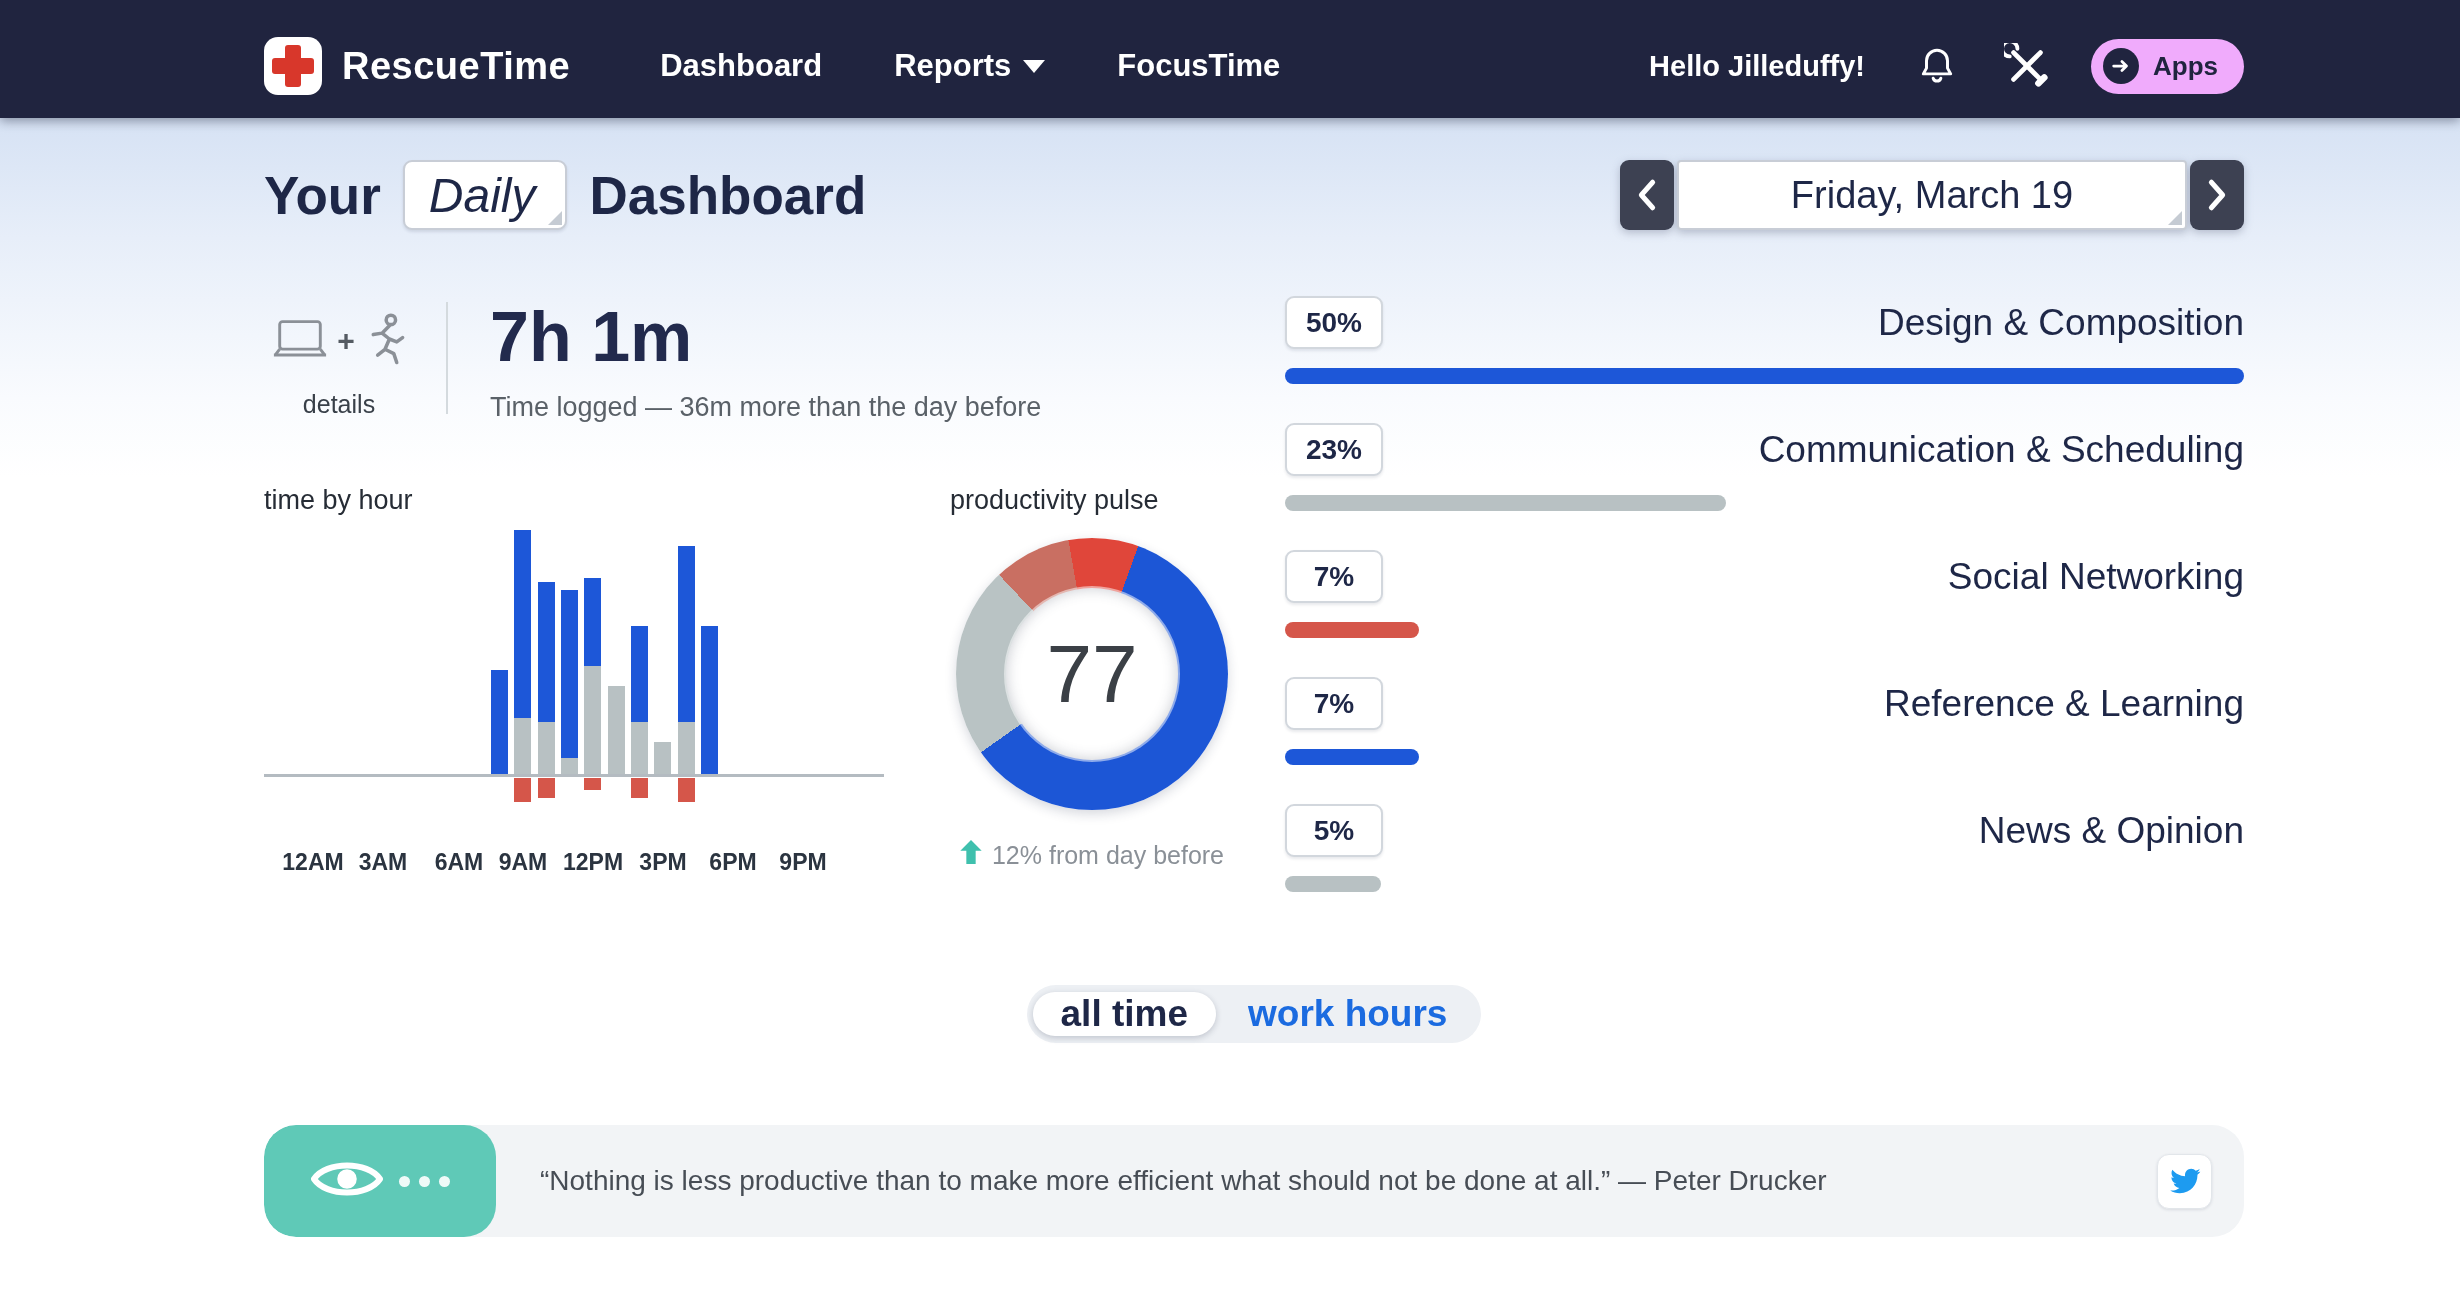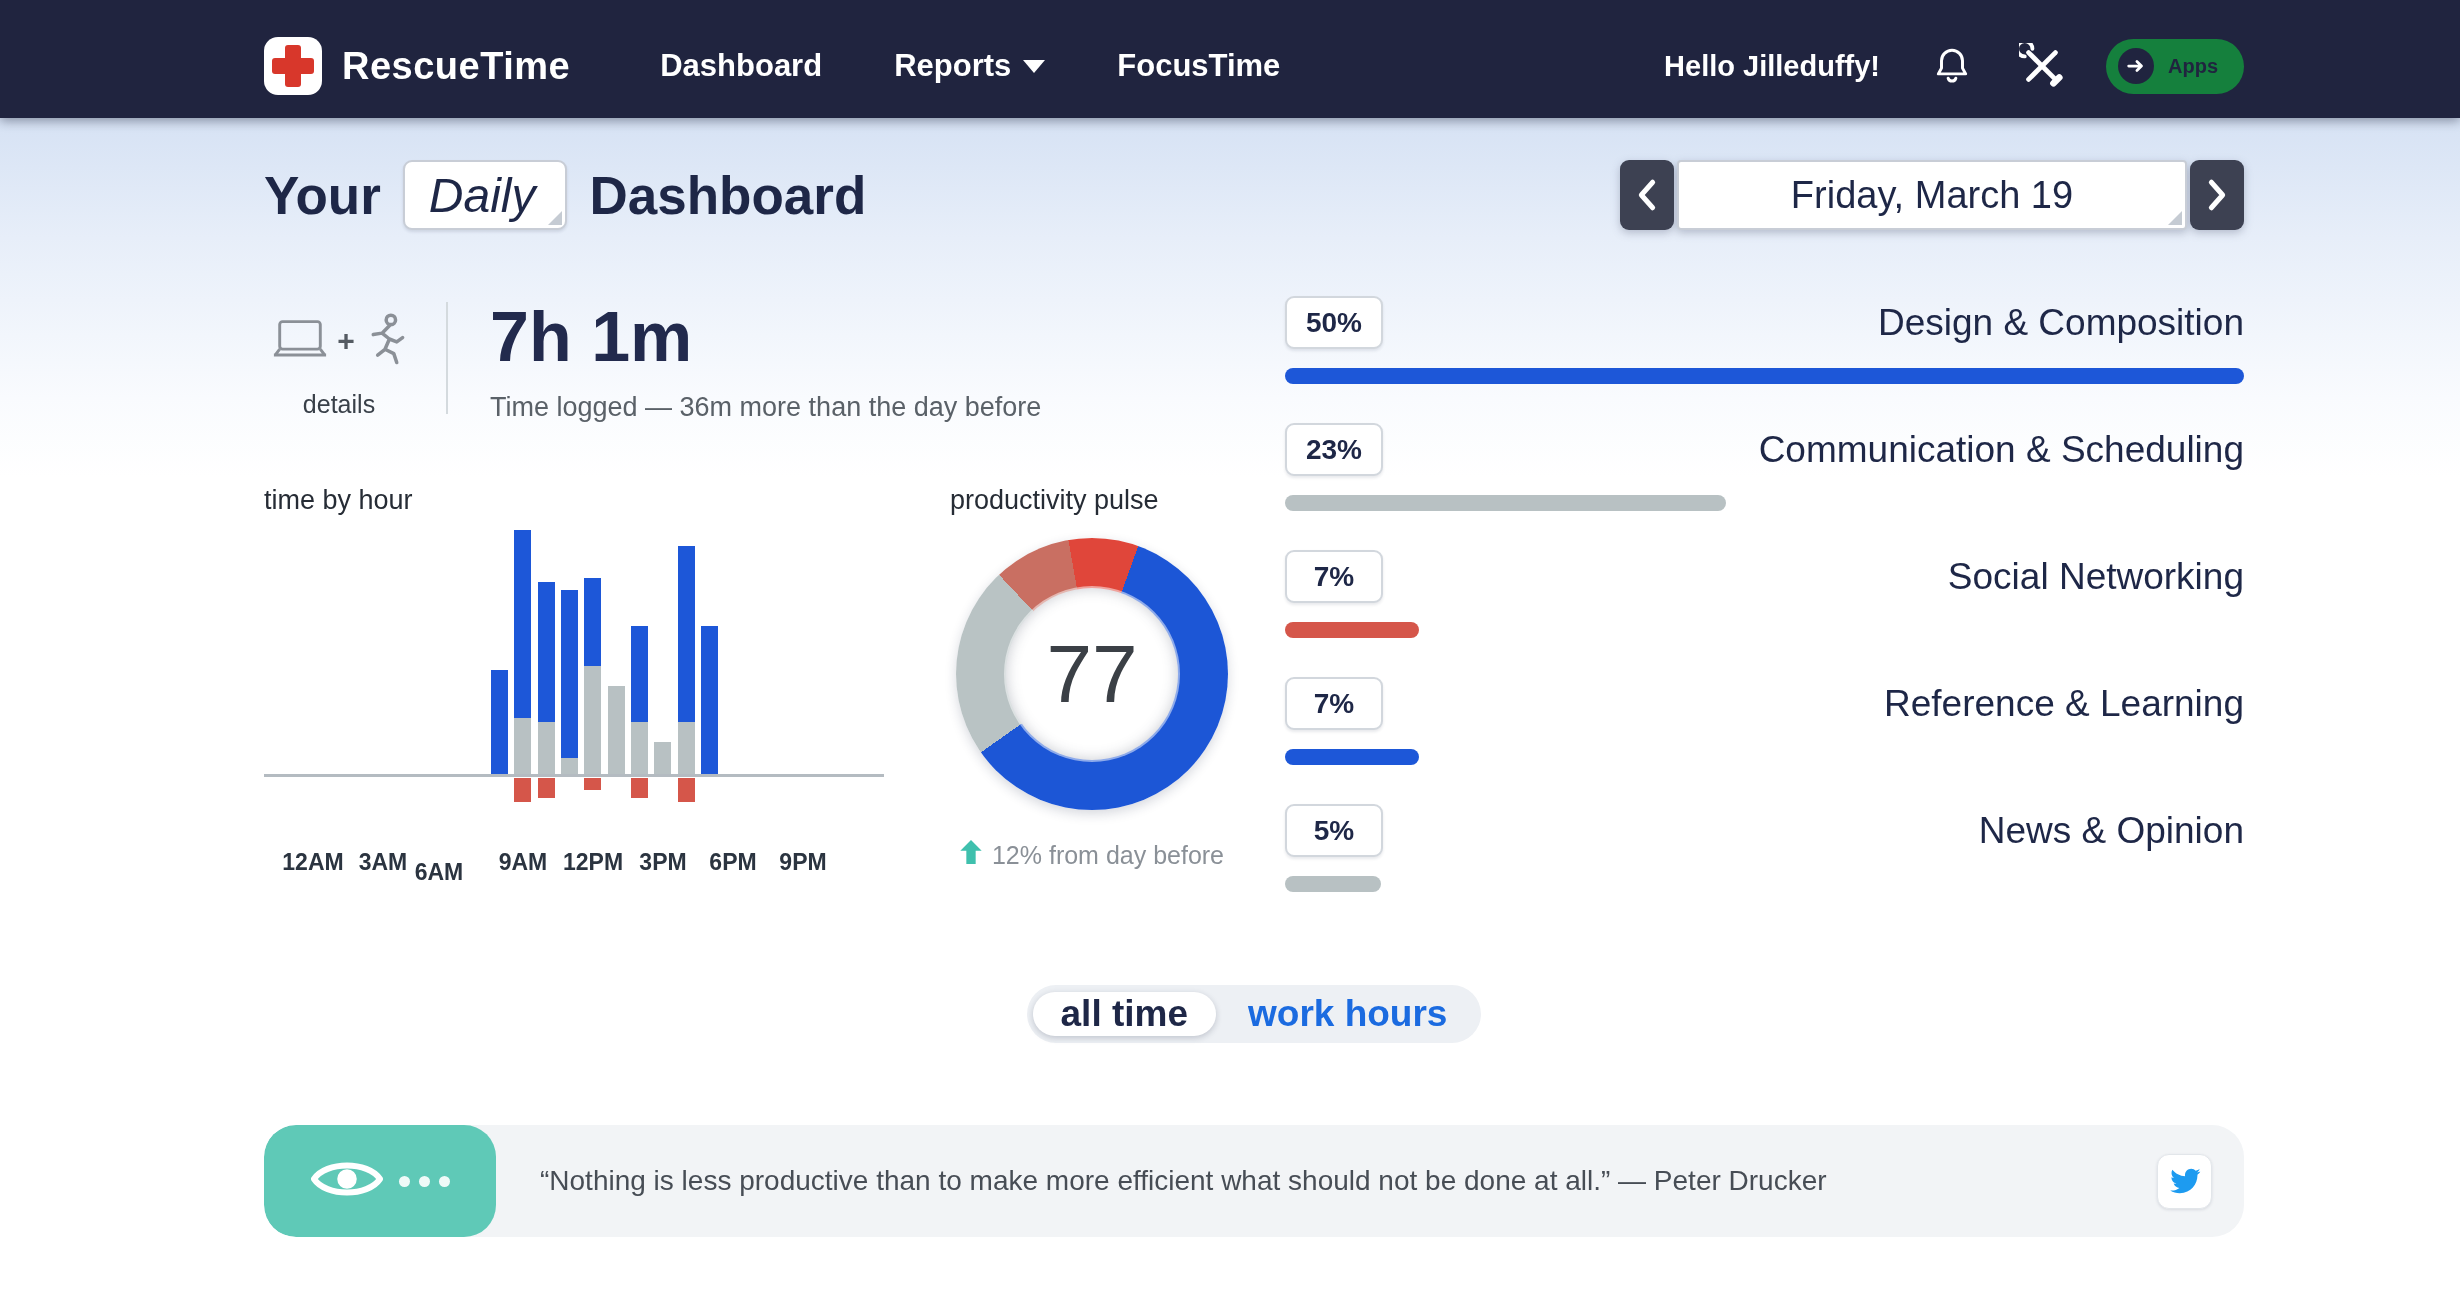--- a/index.html
+++ b/index.html
@@ -13,22 +13,22 @@
   .logo { width:58px; height:58px; background:#ffffff; border-radius:14px; position:relative; margin-right:20px; }
   .logo .cross-v { position:absolute; left:21px; top:8px; width:16px; height:42px; background:#d8372b; border-radius:3px; }
   .logo .cross-h { position:absolute; left:8px; top:21px; width:42px; height:16px; background:#d8372b; border-radius:3px; }
   .brand { color:#ffffff; font-size:38px; font-weight:700; letter-spacing:.5px; margin-right:90px; }
   .nav-links { display:flex; align-items:center; gap:72px; }
   .nav-links a { color:#ffffff; font-size:31px; font-weight:600; text-decoration:none; display:flex; align-items:center; gap:12px; cursor:pointer; }
   .caret-down { width:0; height:0; border-left:11px solid transparent; border-right:11px solid transparent; border-top:13px solid #ffffff; display:inline-block; }
   .nav-right { display:flex; align-items:center; gap:38px; }
   .greeting { color:#ffffff; font-size:29px; font-weight:600; margin-right:8px; }
   .icon-btn { display:inline-flex; align-items:center; justify-content:center; width:52px; height:52px; cursor:pointer; }
-  .apps-btn { display:flex; align-items:center; gap:14px; background:#15803d; border:none; border-radius:28px;
-              height:55px; padding:0 26px 0 12px; font-family:inherit; font-size:20px; font-weight:700; color:#20243f; cursor:pointer; }
+  .apps-btn { display:flex; align-items:center; gap:14px; background:#f0abfc; border:none; border-radius:28px;
+              height:55px; padding:0 26px 0 12px; font-family:inherit; font-size:26px; font-weight:700; color:#20243f; cursor:pointer; }
   .apps-circle { width:36px; height:36px; border-radius:50%; background:#20243f; display:inline-flex; align-items:center; justify-content:center; }
 
   
   .content { height:1176px; background:linear-gradient(180deg,#d6e2f4 0px,#e7eef9 120px,#f9fbfe 280px,#ffffff 360px);
              padding:0 216px 0 264px; }
 
   .title-row { padding-top:42px; display:flex; align-items:center; justify-content:space-between; }
   .page-title { display:flex; align-items:center; gap:22px; font-size:53px; font-weight:600; color:#1e2747; }
   .period-select { background:#ffffff; border:2px solid #c8cdd6; border-radius:9px; height:70px; padding:0 30px 0 24px;
                    font-family:inherit; font-size:48px; font-style:italic; font-weight:500; color:#1e2747; cursor:pointer;
@@ -232,21 +232,21 @@
                 <div class="hour-bar-seg" style="left: 367.12px; top: 254px; height: 20px; background: rgb(213, 86, 74);"></div>
                 <div class="hour-bar-seg" style="left: 390.45px; top: 218px; height: 32px; background: rgb(184, 193, 195);"></div>
                 <div class="hour-bar-seg" style="left: 413.78px; top: 198px; height: 52px; background: rgb(184, 193, 195);"></div>
                 <div class="hour-bar-seg" style="left: 413.78px; top: 22px; height: 176px; background: rgb(29, 87, 216);"></div>
                 <div class="hour-bar-seg" style="left: 413.78px; top: 254px; height: 24px; background: rgb(213, 86, 74);"></div>
                 <div class="hour-bar-seg" style="left: 437.11px; top: 102px; height: 148px; background: rgb(29, 87, 216);"></div>
               </div>
             <div class="hour-labels" id="hour-labels">
                 <span style="left: 14px;">12AM</span>
                 <span style="left: 84px;">3AM</span>
-                <span style="left: 140px; margin-top: 10px;">6AM</span>
+                <span style="left: 160px;">6AM</span>
                 <span style="left: 224px;">9AM</span>
                 <span style="left: 294px;">12PM</span>
                 <span style="left: 364px;">3PM</span>
                 <span style="left: 434px;">6PM</span>
                 <span style="left: 504px;">9PM</span>
               </div>
           </div>
         </div>
 
         <div class="pulse-wrap">

